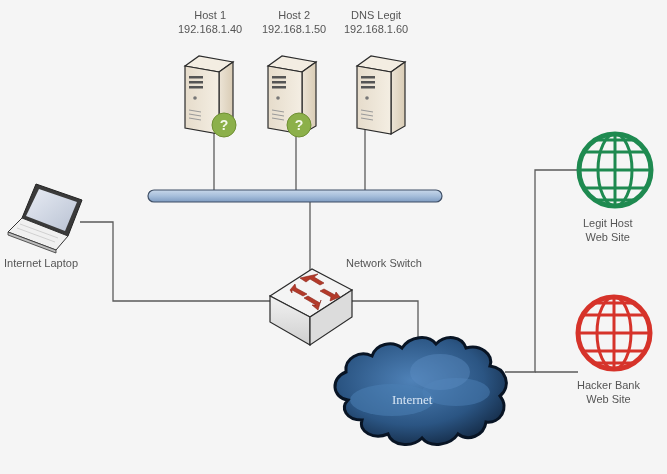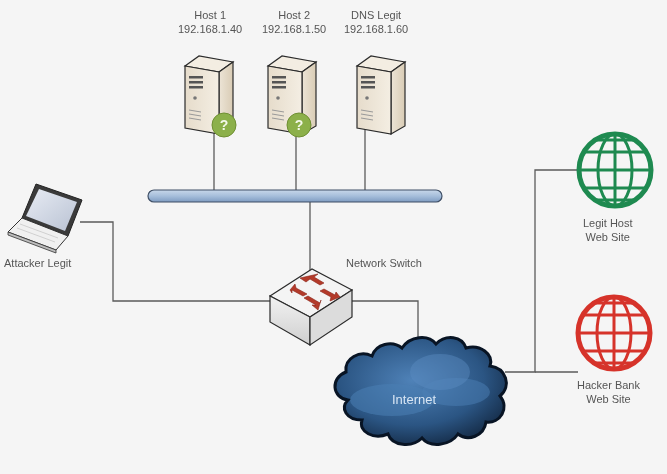--- a/index.html
+++ b/index.html
@@ -15,21 +15,21 @@
       font-family: "Liberation Sans", sans-serif;
       font-size: 11px;
       color: #555;
       text-align: center;
       line-height: 14px;
       white-space: nowrap;
     }
     .lbl span { display: block; }
     .cloud-text {
       position: absolute;
-      font-family: Liberation Sans, sans-serif;
+      font-family: Liberation Serif, serif;
       font-size: 13px;
       color: #d8e6f4;
       white-space: nowrap;
     }
   </style>
 </head>
 <body>
 
 <svg id="canvas" viewBox="0 0 667 474" xmlns="http://www.w3.org/2000/svg">
   <defs>
@@ -191,21 +191,21 @@
 </div>
 <div class="lbl" style="left:262px; top:8px;">
   <span>Host 2</span>
   <span>192.168.1.50</span>
 </div>
 <div class="lbl" style="left:344px; top:8px;">
   <span>DNS Legit</span>
   <span>192.168.1.60</span>
 </div>
 <div class="lbl" style="left:4px; top:256px;">
-  <span>Attacker Legit</span>
+  <span>Internet Laptop</span>
 </div>
 <div class="lbl" style="left:346px; top:256px;">
   <span>Network Switch</span>
 </div>
 <div class="cloud-text" style="left:392px; top:392px;">Internet</div>
 <div class="lbl" style="left:583px; top:216px;">
   <span>Legit Host</span>
   <span>Web Site</span>
 </div>
 <div class="lbl" style="left:577px; top:378px;">

